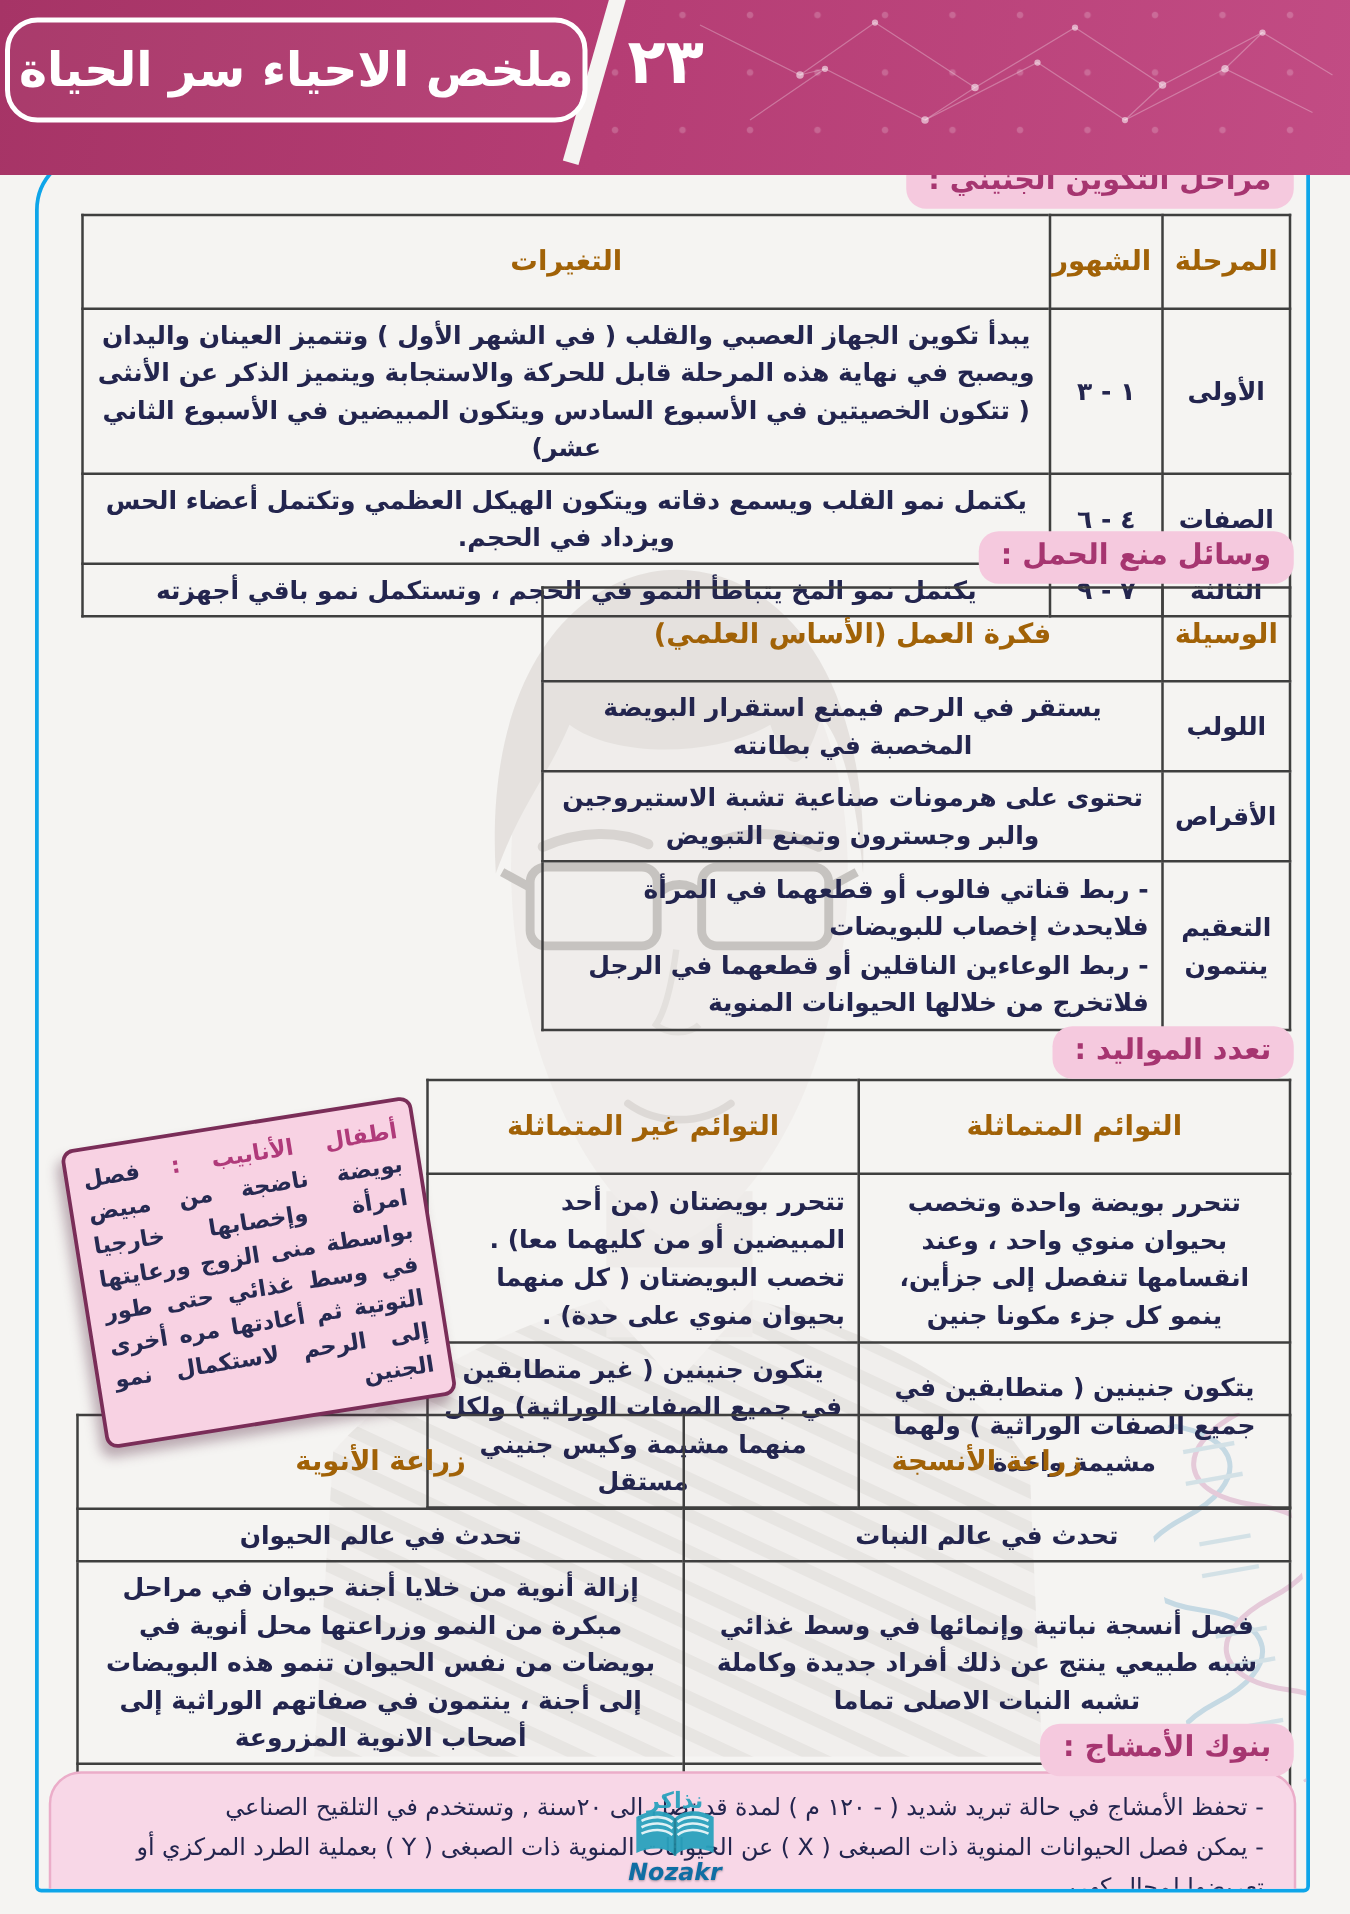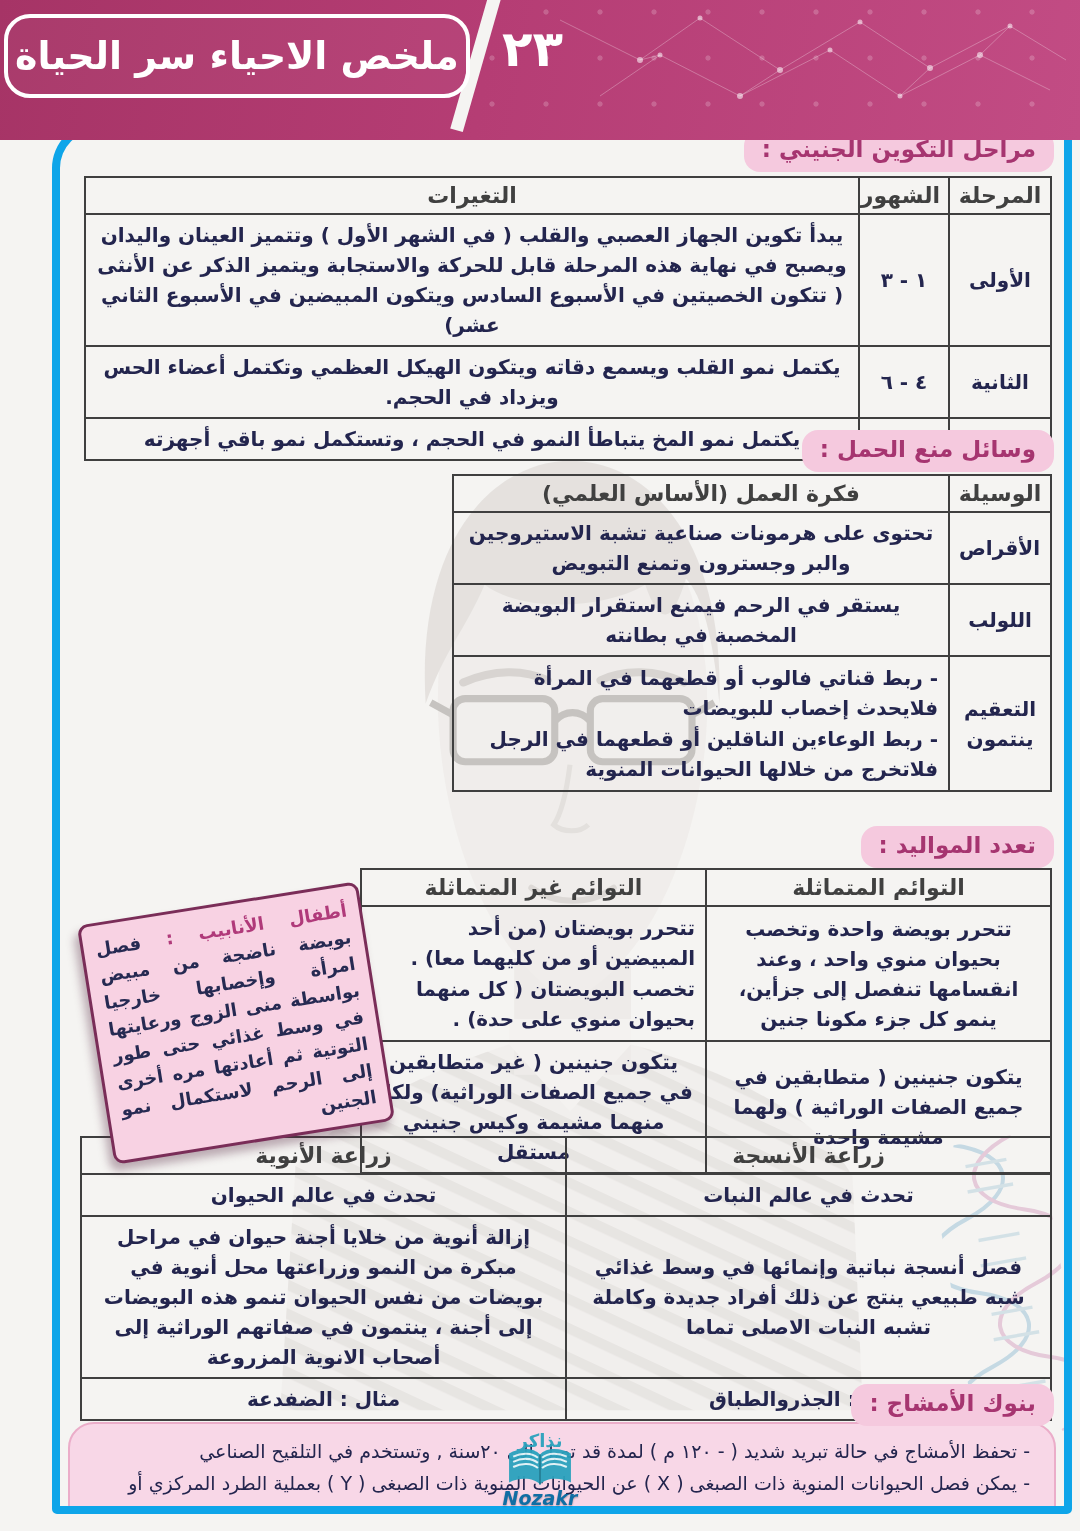--- a/index.html
+++ b/index.html
@@ -36,22 +36,22 @@
   }
   .title-box span { color:#ffffff; font-size:38px; font-weight:700; letter-spacing:0; }
   .page-num {
     position:absolute; left:502px; top:20px; color:#ffffff;
     font-size:50px; font-weight:700;
   }
 
   
   .frame {
     position:absolute; left:28px; top:122px; width:1020px; height:1392px;
-    border:8px solid #0ea5e9; border-radius:46px 10px 5px 5px;
-    overflow:hidden; z-index:1; background:transparent;margin-left:24px;
+    border:3px solid #0ea5e9; border-radius:46px 10px 5px 5px;
+    overflow:hidden; z-index:1; background:transparent;
   }
 
   
   .portrait { position:absolute; left:205px; top:262px; width:610px; height:1020px; opacity:.45; z-index:0; }
   .dna { position:absolute; right:0px; top:1008px; width:112px; height:300px; opacity:.55; z-index:0; transform:rotate(-10deg); }
 
   
   .sec-title {
     position:absolute; right:10px; z-index:2;
     background:#f5c9de; color:#a63570;
@@ -63,21 +63,21 @@
   
   .tbl {
     position:absolute; right:12px; z-index:1;
     border-collapse:collapse; table-layout:fixed; background:transparent;
   }
   .tbl th, .tbl td {
     border:2px solid #3f3f3f; padding:5px 10px;
     font-weight:700; color:#23254e; font-size:20px; line-height:1.5;
     text-align:center; vertical-align:middle;
   }
-  .tbl th { color:#404040; font-size:22px; padding:1px 8px; }
+  .tbl th { color:#a16207; font-size:22px; padding:20px 8px; }
   .lines { text-align:right; }
   .lines > div { margin:1px 0; }
   .t1 { top:46px;  width:968px; }
   .t2 { top:344px; width:600px; }
   .t3 { top:738px; width:692px; }
   .t4 { top:1006px; width:972px; }
   .sub-head { font-size:20px; }
   .example { font-size:20px; }
 
   
@@ -202,21 +202,21 @@
         <th>المرحلة</th>
         <th>الشهور</th>
         <th>التغيرات</th>
       </tr>
       <tr>
         <td>الأولى</td>
         <td>١ - ٣</td>
         <td>يبدأ تكوين الجهاز العصبي والقلب ( في الشهر الأول ) وتتميز العينان واليدان ويصبح في نهاية هذه المرحلة قابل للحركة والاستجابة ويتميز الذكر عن الأنثى ( تتكون الخصيتين في الأسبوع السادس ويتكون المبيضين في الأسبوع الثاني عشر)</td>
       </tr>
       <tr>
-        <td>الثانية</td>
+        <td>الصفات</td>
         <td>٤ - ٦</td>
         <td>يكتمل نمو القلب ويسمع دقاته ويتكون الهيكل العظمي وتكتمل أعضاء الحس ويزداد في الحجم.</td>
       </tr>
       <tr>
         <td>الثالثة</td>
         <td>٧ - ٩</td>
         <td>يكتمل نمو المخ يتباطأ النمو في الحجم ، وتستكمل نمو باقي أجهزته</td>
       </tr>
     </tbody>
       </table>
@@ -227,26 +227,26 @@
       <colgroup>
           <col style="width:102px">
           <col>
         </colgroup>
       <tbody>
           <tr>
         <th>الوسيلة</th>
         <th>فكرة العمل (الأساس العلمي)</th>
       </tr>
       <tr>
+        <td>اللولب</td>
+        <td>يستقر في الرحم فيمنع استقرار البويضة المخصبة في بطانته</td>
+      </tr>
+      <tr>
         <td>الأقراص</td>
         <td>تحتوى على هرمونات صناعية تشبة الاستيروجين والبر وجسترون وتمنع التبويض</td>
-      </tr>
-      <tr>
-        <td>اللولب</td>
-        <td>يستقر في الرحم فيمنع استقرار البويضة المخصبة في بطانته</td>
       </tr>
       <tr>
         <td>التعقيم ينتمون</td>
         <td>
           <div class="lines">
             <div>- ربط قناتي فالوب أو قطعهما في المرأة فلايحدث إخصاب للبويضات</div>
             <div>- ربط الوعاءين الناقلين أو قطعهما في الرجل فلاتخرج من خلالها الحيوانات المنوية</div>
           </div>
         </td>
       </tr>

